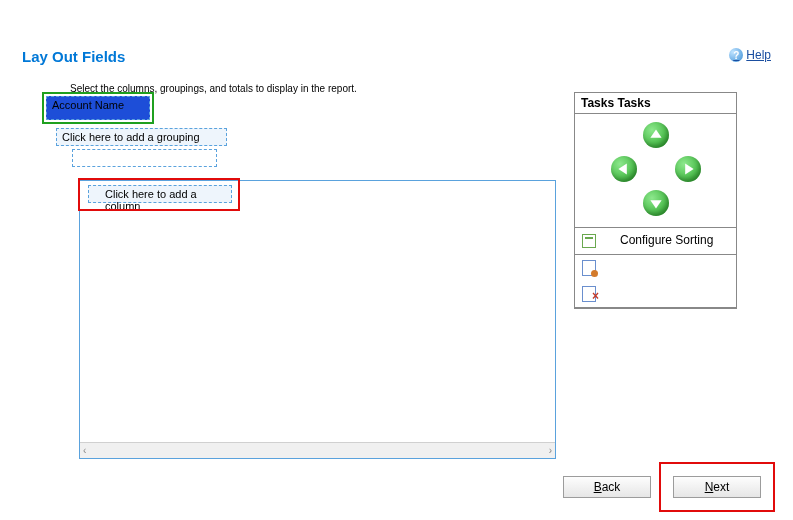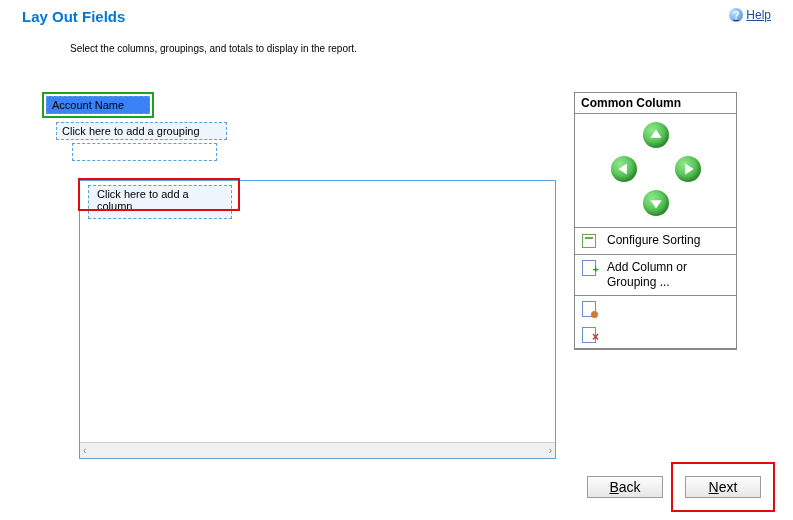--- a/index.html
+++ b/index.html
@@ -11,20 +11,21 @@
     width: 793px;
     height: 520px;
     position: relative;
     color: #000;
   }
   .header {
     display: flex;
     justify-content: space-between;
     align-items: flex-start;
     padding: 8px 22px 0 22px;
+    margin-top: 40px;
   }
   .title {
     color: #0078d7;
     font-size: 15px;
     font-weight: bold;
   }
   .help-link {
     color: #1a4ea0;
     text-decoration: underline;
     font-size: 12px;
@@ -54,23 +55,23 @@
     left: 42px;
     top: 92px;
   }
   .account-box {
     border: 2px solid #1fa01f;
     padding: 2px;
     display: inline-block;
   }
   .account-field {
     width: 104px;
-    height: 18px;
+    height: 24px;
     border: 1px dashed #5aa2dd;
-    background: #3b82f6;
+    background: #1d4ed8;
     font-size: 11px;
     padding: 2px 5px;
   }
   .grouping-field {
     margin: 4px 0 0 14px;
     width: 171px;
     height: 18px;
     border: 1px dashed #5aa2dd;
     background: #eef5fc;
     font-size: 11px;
@@ -96,25 +97,25 @@
     position: absolute;
     border: 2px solid #e10b0b;
     pointer-events: none;
   }
   .red-column-box {
     left: 78px; top: 178px; width: 162px; height: 33px;
   }
   .column-field {
     margin: 4px 0 0 8px;
     width: 144px;
-    height: 34px;
+    height: 18px;
     border: 1px dashed #5aa2dd;
     background: #eef5fc;
     font-size: 11px;
-    padding: 2px 8px;
+    padding: 2px 16px;
   }
   .scrollbar-h {
     position: absolute;
     bottom: 0; left: 0; right: 0;
     height: 16px;
     background: #f0f0f0;
     border-top: 1px solid #d0d0d0;
     display: flex;
     justify-content: space-between;
     align-items: center;
@@ -151,21 +152,21 @@
     cursor: pointer;
   }
   .arrow-btn svg { width: 14px; height: 14px; }
   .arrow-up    { left: 68px; top: 8px; }
   .arrow-left  { left: 36px; top: 42px; }
   .arrow-right { left: 100px; top: 42px; }
   .arrow-down  { left: 68px; top: 76px; }
   .task-row {
     display: flex;
     align-items: flex-start;
-    gap: 10px;
+    gap: 23px;
     padding: 5px 6px;
     font-size: 12px;
     cursor: pointer;
     line-height: 1.25;
   }
   .task-sep { border-bottom: 1px solid #888; }
   .task-icon {
     width: 16px; height: 16px;
     flex-shrink: 0;
     display: inline-flex;
@@ -176,25 +177,25 @@
   .task-text { flex: 1; }
   .buttons-row {
     position: absolute;
     right: 18px;
     bottom: 8px;
     display: flex;
     gap: 8px;
     align-items: center;
   }
   .wiz-btn {
-    width: 76px;
+    width: 88px;
     height: 22px;
     background: linear-gradient(#fdfdfd,#e6e6e6);
     border: 1px solid #9c9c9c;
-    font-size: 14px;
+    font-size: 12px;
     cursor: pointer;
     text-align: center;
     line-height: 20px;
   }
   .wiz-btn .ul { text-decoration: underline; }
   .red-next {
     border: 2px solid #e10b0b;
     padding: 12px;
   }
   .icon-box {
@@ -244,21 +245,21 @@
   <div class="column-field">Click here to add a column</div>
   <div class="scrollbar-h">
     <span>‹</span>
     <span>›</span>
   </div>
 </div>
 
 <div class="red-highlight red-column-box"></div>
 
 <div class="tasks-panel">
-  <div class="tasks-header">Common Column</div>
+  <div class="tasks-header">Tasks Tasks</div>
   <div class="arrows-cell">
     <div class="arrow-btn arrow-up">
       <svg viewBox="0 0 10 10">
           <path d="M5 1 L9 7 L1 7 Z" fill="#fff"></path>
         </svg>
     </div>
     <div class="arrow-btn arrow-left">
       <svg viewBox="0 0 10 10">
           <path d="M1 5 L7 1 L7 9 Z" fill="#fff"></path>
         </svg>
@@ -274,26 +275,20 @@
         </svg>
     </div>
   </div>
 
   <div class="task-row task-sep">
     <span class="task-icon">
         <span class="icon-box"></span>
       </span>
     <span class="task-text">Configure Sorting</span>
   </div>
-  <div class="task-row task-sep">
-    <span class="task-icon">
-        <span class="icon-col"></span>
-      </span>
-    <span class="task-text">Add Column or Grouping ...</span>
-  </div>
   <div class="task-row">
     <span class="task-icon">
         <span class="icon-prop"></span>
       </span>
   </div>
   <div class="task-row task-sep">
     <span class="task-icon">
         <span class="icon-del"></span>
       </span>
   </div>

